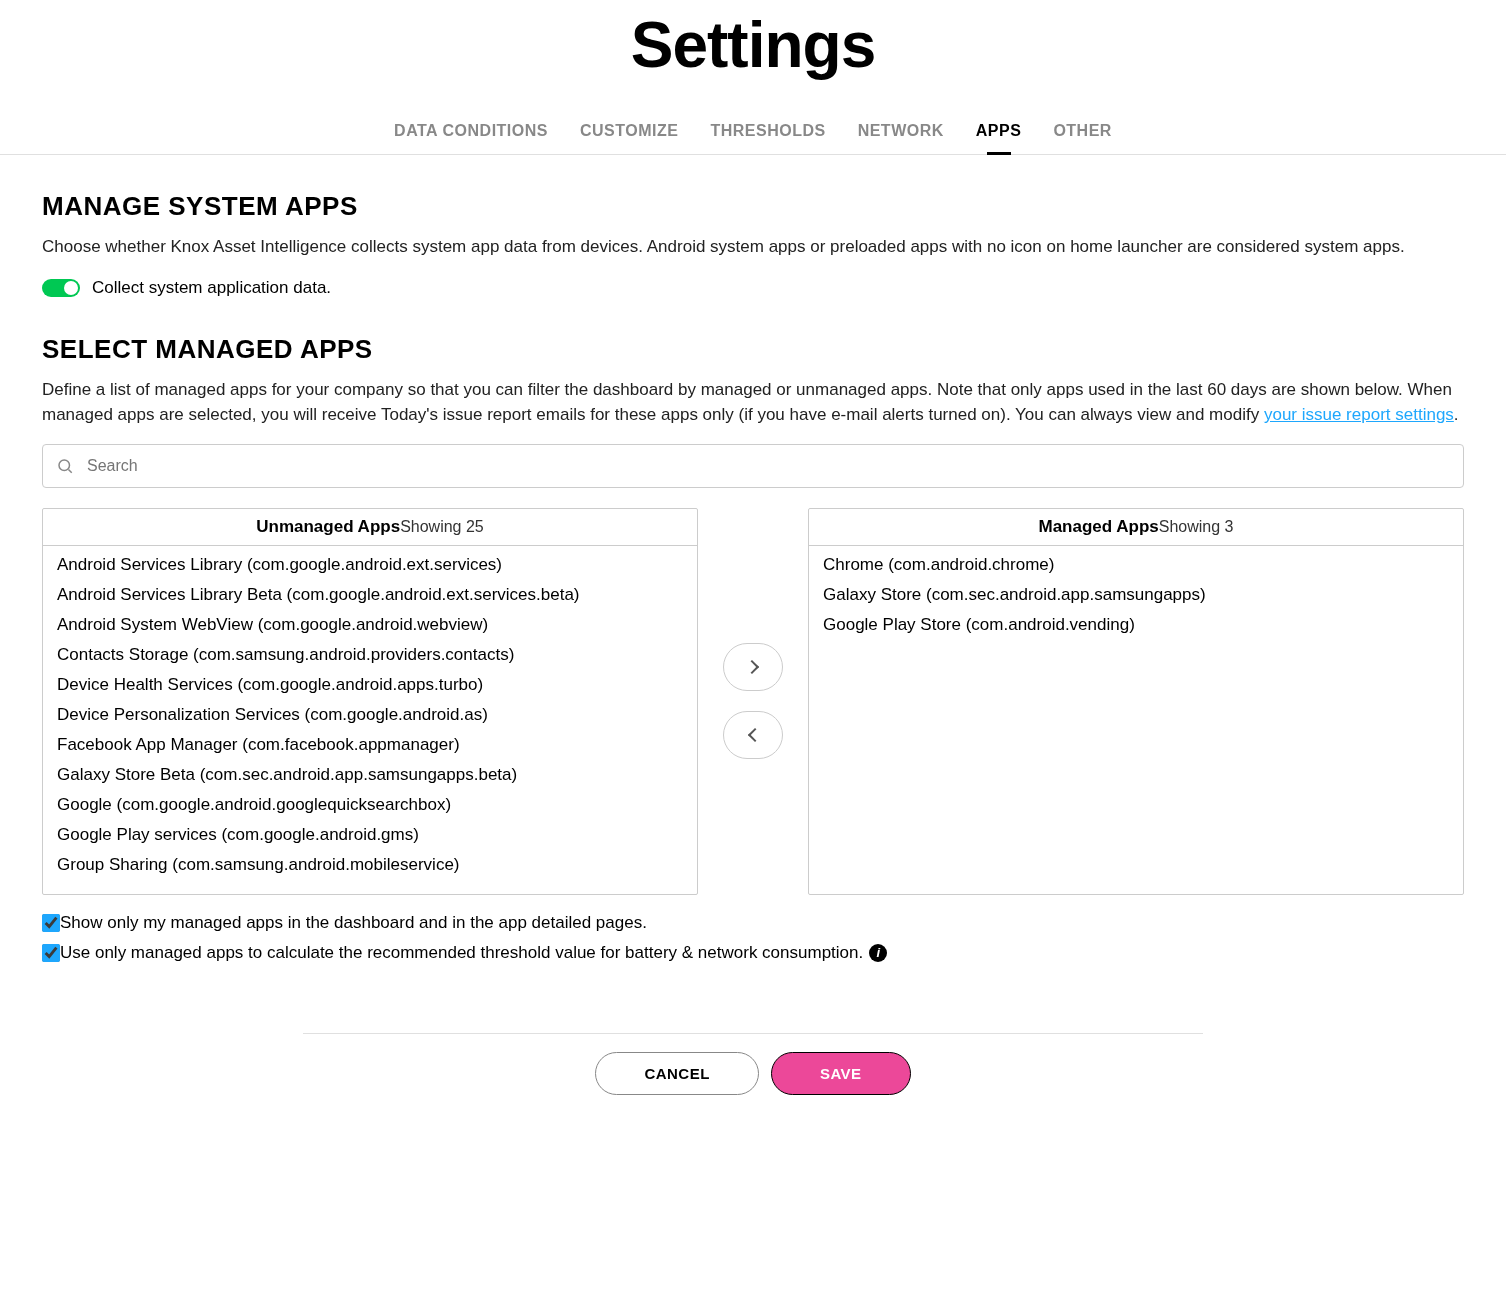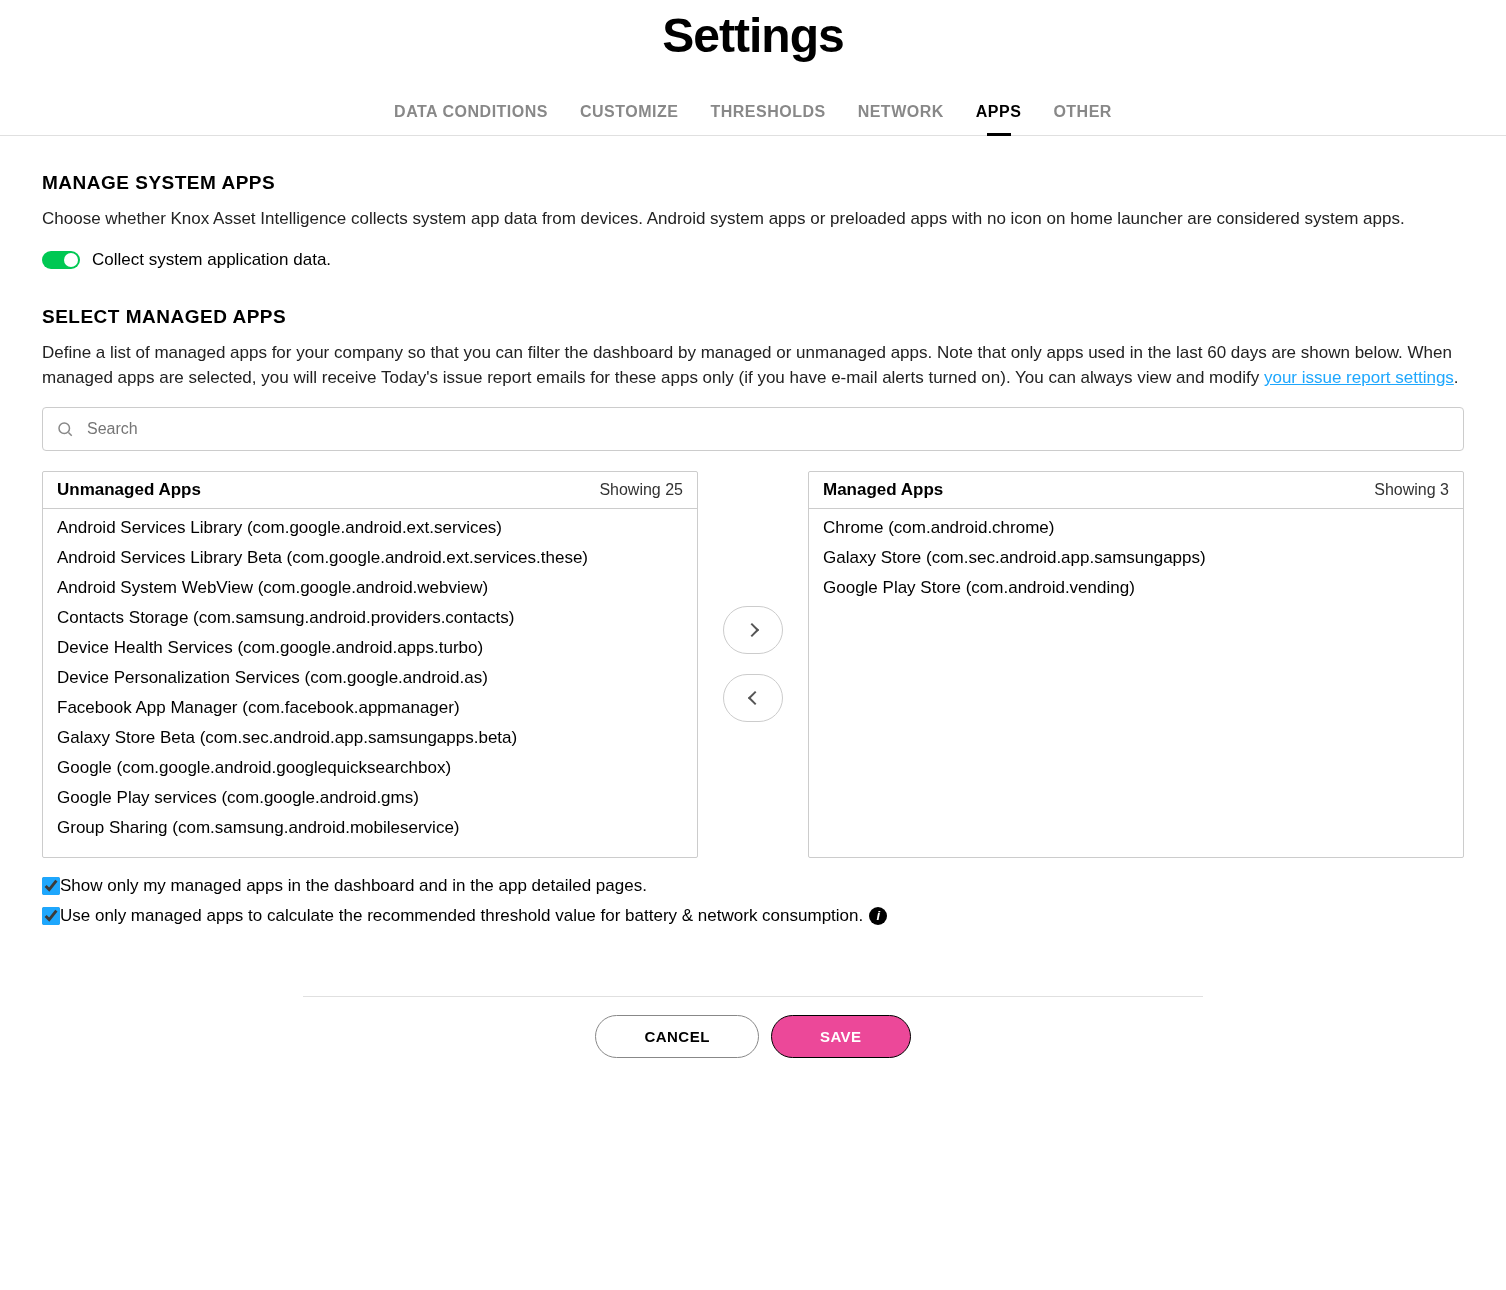--- a/index.html
+++ b/index.html
@@ -5,21 +5,21 @@
   * { box-sizing: border-box; margin: 0; padding: 0; }
   body {
     font-family: -apple-system, BlinkMacSystemFont, "Segoe UI", Arial, sans-serif;
     color: #000;
     background: #fff;
     width: 1506px;
   }
   .container { padding: 0 42px 40px 42px; }
   .page-title {
     text-align: center;
-    font-size: 48px;
+    font-size: 64px;
     font-weight: 800;
     letter-spacing: -1px;
     padding: 8px 0 30px 0;
   }
   .tabs {
     display: flex;
     justify-content: center;
     gap: 32px;
     border-bottom: 1px solid #e0e0e0;
     width: 100%;
@@ -40,21 +40,21 @@
     content: "";
     position: absolute;
     left: 50%;
     transform: translateX(-50%);
     bottom: -1px;
     width: 24px;
     height: 3px;
     background: #000;
   }
   .section-title {
-    font-size: 19px;
+    font-size: 26px;
     font-weight: 800;
     letter-spacing: 0.5px;
     margin-top: 36px;
     margin-bottom: 12px;
   }
   .section-desc {
     font-size: 17px;
     line-height: 1.5;
     color: #222;
   }
@@ -114,21 +114,21 @@
   .list-panel {
     flex: 1;
     border: 1px solid #ccc;
     border-radius: 2px;
     display: flex;
     flex-direction: column;
     min-width: 0;
   }
   .list-header {
     display: flex;
-    justify-content: space-between;
+    justify-content: center;
     align-items: center;
     padding: 8px 14px;
     border-bottom: 1px solid #ccc;
     font-size: 17px;
   }
   .list-header-title { font-weight: 700; }
   .list-header-count { color: #333; font-size: 16px; }
   .list-body {
     height: 348px;
     overflow-y: scroll;
@@ -259,21 +259,21 @@
   </div>
 
   <div class="lists-row">
     <div class="list-panel">
       <div class="list-header">
         <span class="list-header-title">Unmanaged Apps</span>
         <span class="list-header-count">Showing 25</span>
       </div>
       <div class="list-body" id="unmanaged-list">
           <div class="list-item">Android Services Library (com.google.android.ext.services)</div>
-          <div class="list-item">Android Services Library Beta (com.google.android.ext.services.these)</div>
+          <div class="list-item">Android Services Library Beta (com.google.android.ext.services.beta)</div>
           <div class="list-item">Android System WebView (com.google.android.webview)</div>
           <div class="list-item">Contacts Storage (com.samsung.android.providers.contacts)</div>
           <div class="list-item">Device Health Services (com.google.android.apps.turbo)</div>
           <div class="list-item">Device Personalization Services (com.google.android.as)</div>
           <div class="list-item">Facebook App Manager (com.facebook.appmanager)</div>
           <div class="list-item">Galaxy Store Beta (com.sec.android.app.samsungapps.beta)</div>
           <div class="list-item">Google (com.google.android.googlequicksearchbox)</div>
           <div class="list-item">Google Play services (com.google.android.gms)</div>
           <div class="list-item">Group Sharing (com.samsung.android.mobileservice)</div>
         </div>

